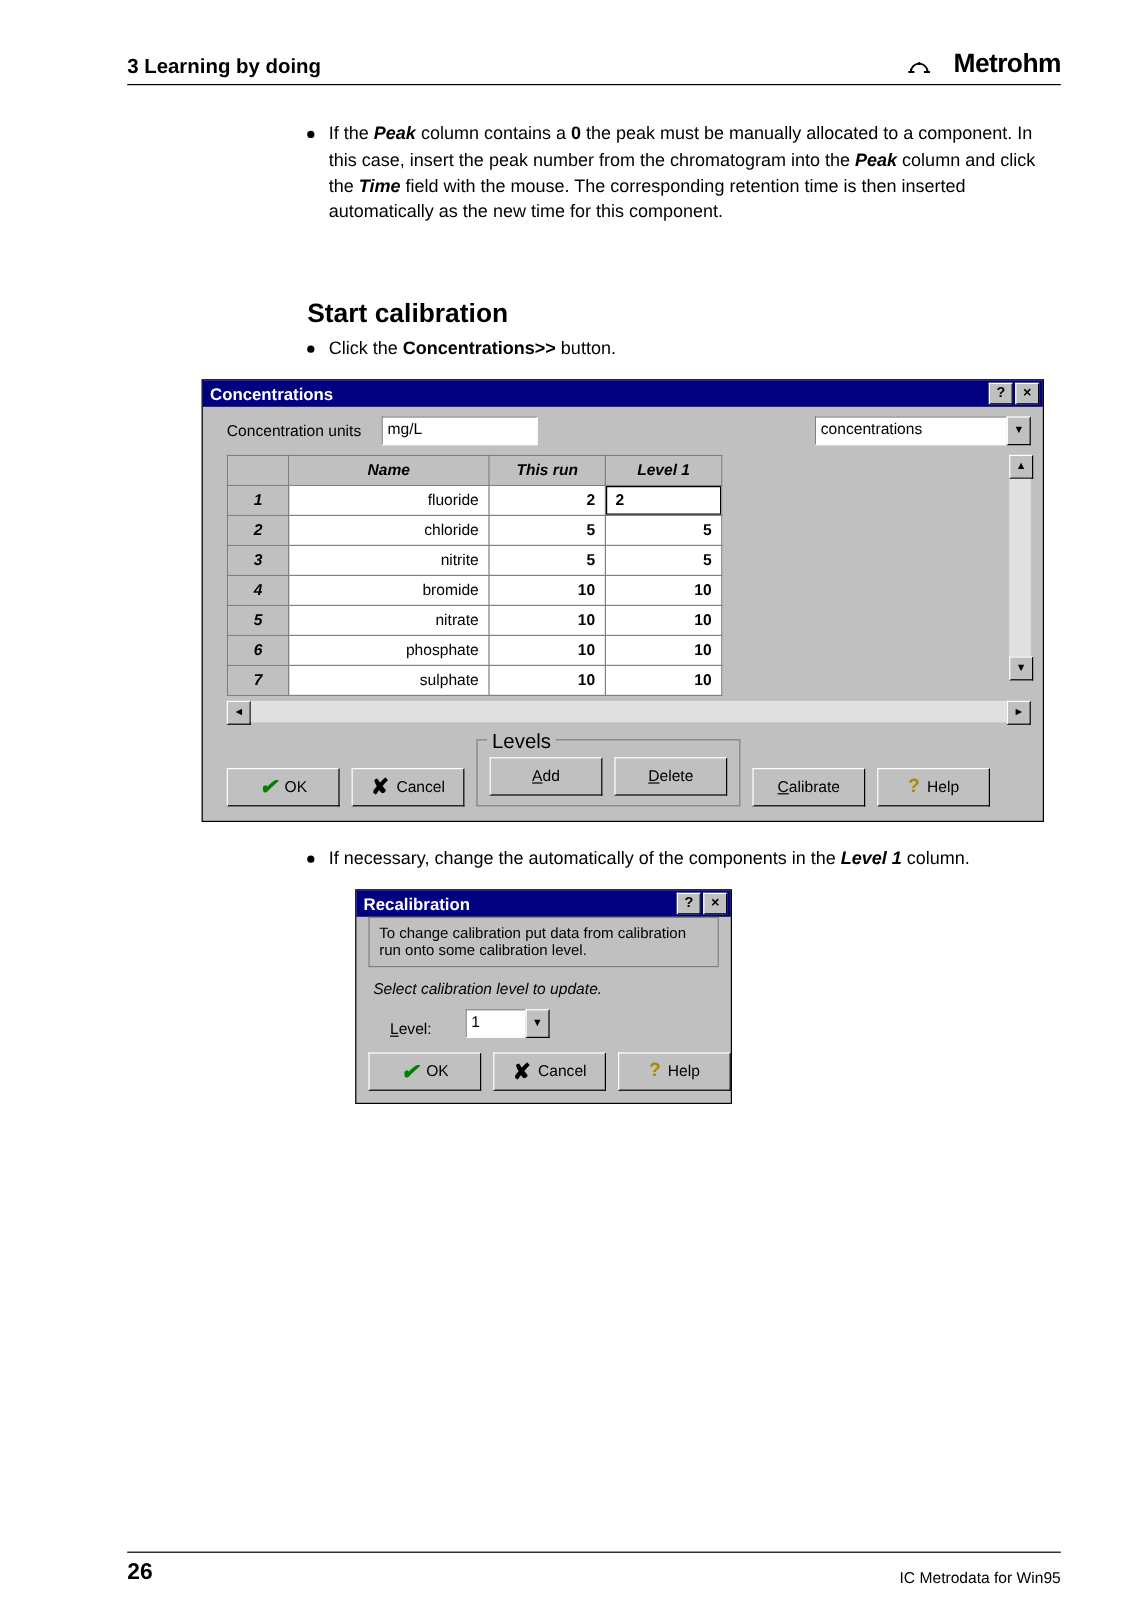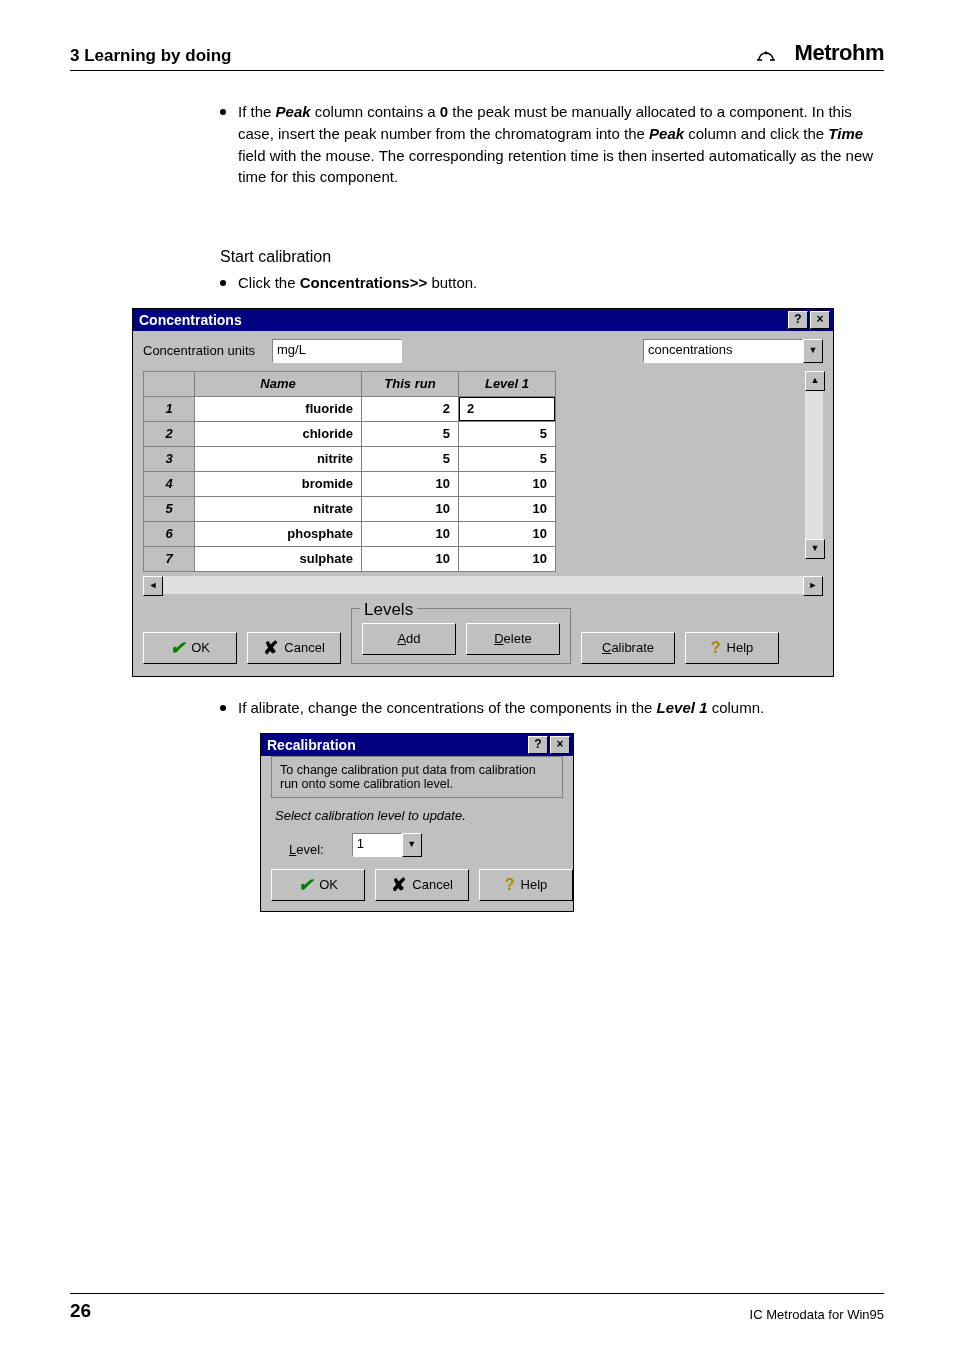--- a/index.html
+++ b/index.html
@@ -8,20 +8,21 @@
     background: #fff;
     font-family: Arial, Helvetica, sans-serif;
     font-size: 15px;
     color: #000;
     width: 954px;
   }
   .page {
     padding: 40px 70px 30px 70px;
     position: relative;
     min-height: 1280px;
+    margin-left: 36px;
   }
   .header-row {
     display: flex;
     justify-content: space-between;
     align-items: flex-end;
     border-bottom: 1.5px solid #000;
     padding-bottom: 4px;
     margin-bottom: 30px;
   }
   .header-left {
@@ -53,22 +54,22 @@
     width: 6px;
     height: 6px;
     background: #000;
     border-radius: 50%;
     margin-top: 8px;
     flex: 0 0 auto;
   }
   .bold { font-weight: bold; }
   .bi { font-weight: bold; font-style: italic; }
   .heading {
-    font-weight: 400;
-    font-size: 16px;
+    font-weight: 700;
+    font-size: 22px;
     margin-top: 60px;
     margin-bottom: 6px;
     font-family: Arial, Helvetica, sans-serif;
   }
 
   
   .dialog {
     width: 700px;
     margin-left: 62px;
     margin-top: 12px;
@@ -87,21 +88,21 @@
     padding: 2px 3px 2px 6px;
     font-size: 14px;
   }
   .title-btns { display:flex; gap:2px; }
   .title-btn {
     width:18px; height:16px; background:#c0c0c0;
     border-top:1px solid #fff; border-left:1px solid #fff;
     border-right:1px solid #000; border-bottom:1px solid #000;
     font-size:12px; line-height:14px; text-align:center; font-weight:bold; color:#000;
   }
-  .dlg-body { padding: 8px 10px 12px 10px; }
+  .dlg-body { padding: 8px 10px 12px 20px; }
   .units-row {
     display:flex; align-items:center; gap:4px; margin-bottom:8px;
   }
   .units-label { width:125px; }
   .text-input {
     background:#fff; border-top:1px solid #808080; border-left:1px solid #808080;
     border-right:1px solid #fff; border-bottom:1px solid #fff;
     padding:2px 4px; height:18px; box-sizing:content-box;
   }
   .units-input { width:120px; }
@@ -137,21 +138,21 @@
     font-weight:bold;
     text-align:center;
   }
   table.grid th:first-child, table.grid td:first-child {
     background:#c0c0c0;
     font-style: italic;
     font-weight:bold;
     width:34px;
     text-align:center;
   }
-  table.grid td.name { text-align:right; font-weight:bold; width:150px;}
+  table.grid td.name { text-align:right; font-weight:normal; width:150px;}
   table.grid td.num { text-align:right; font-weight:bold; width:80px;}
   table.grid td.level { text-align:right; font-weight:bold; width:80px;}
   .vscroll {
     width:18px;
     display:flex; flex-direction:column;
     margin-left:auto;
   }
   .sb-btn {
     width:18px; height:18px;
     background:#c0c0c0;
@@ -378,21 +379,21 @@
             <span>Help</span>
           </div>
       </div>
     </div>
   </div>
 
   <div class="content after-dialog">
     <div class="bullet-block">
       <div class="bullet-dot"></div>
       <div>
-        <span>If alibrate, change the concentrations of the components in the </span><span class="bi">Level 1</span><span> column.</span>
+        <span>If necessary, change the automatically of the components in the </span><span class="bi">Level 1</span><span> column.</span>
       </div>
     </div>
   </div>
 
   <div class="recal-dialog">
     <div class="titlebar">
       <span>Recalibration</span>
       <div class="title-btns">
         <div class="title-btn">?</div>
         <div class="title-btn">×</div>

